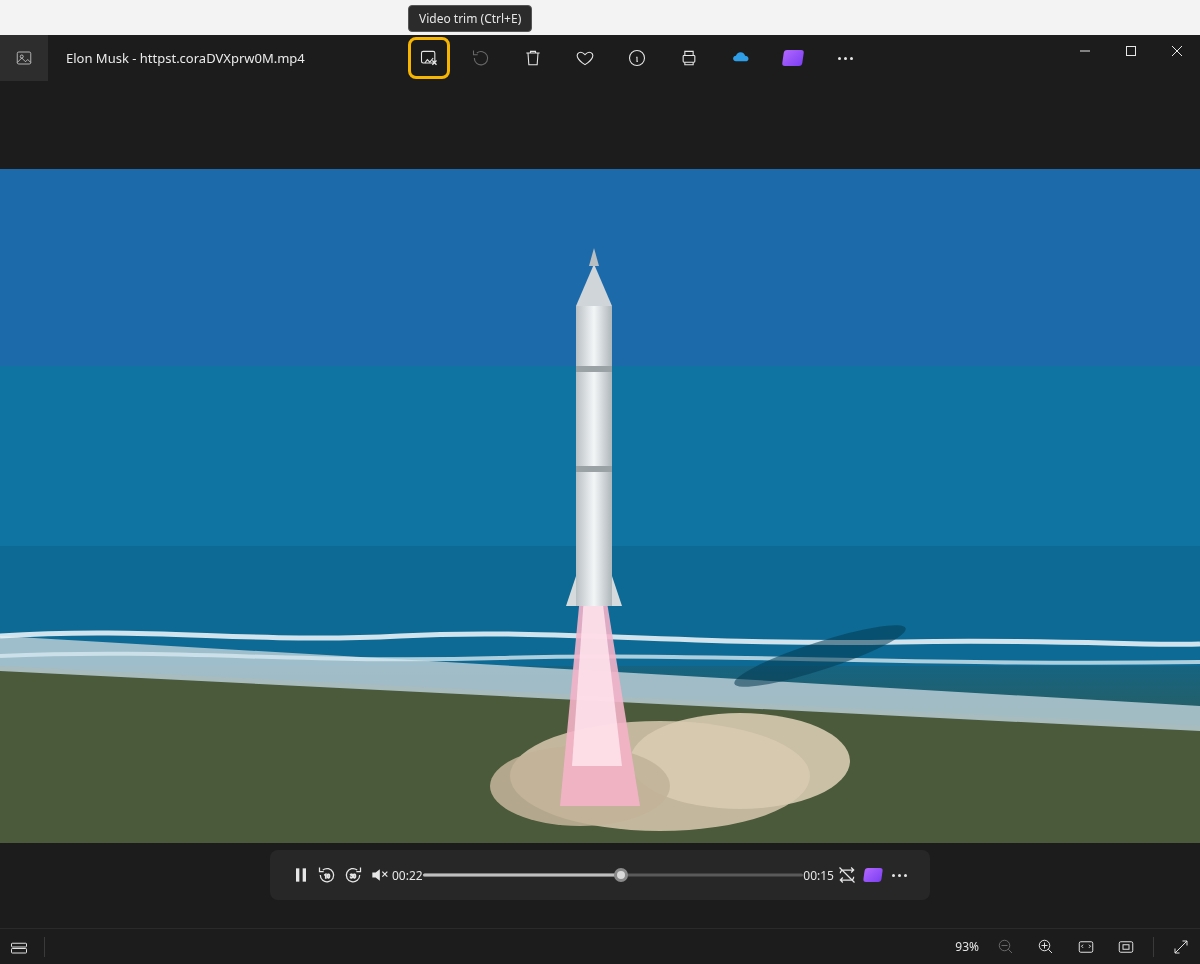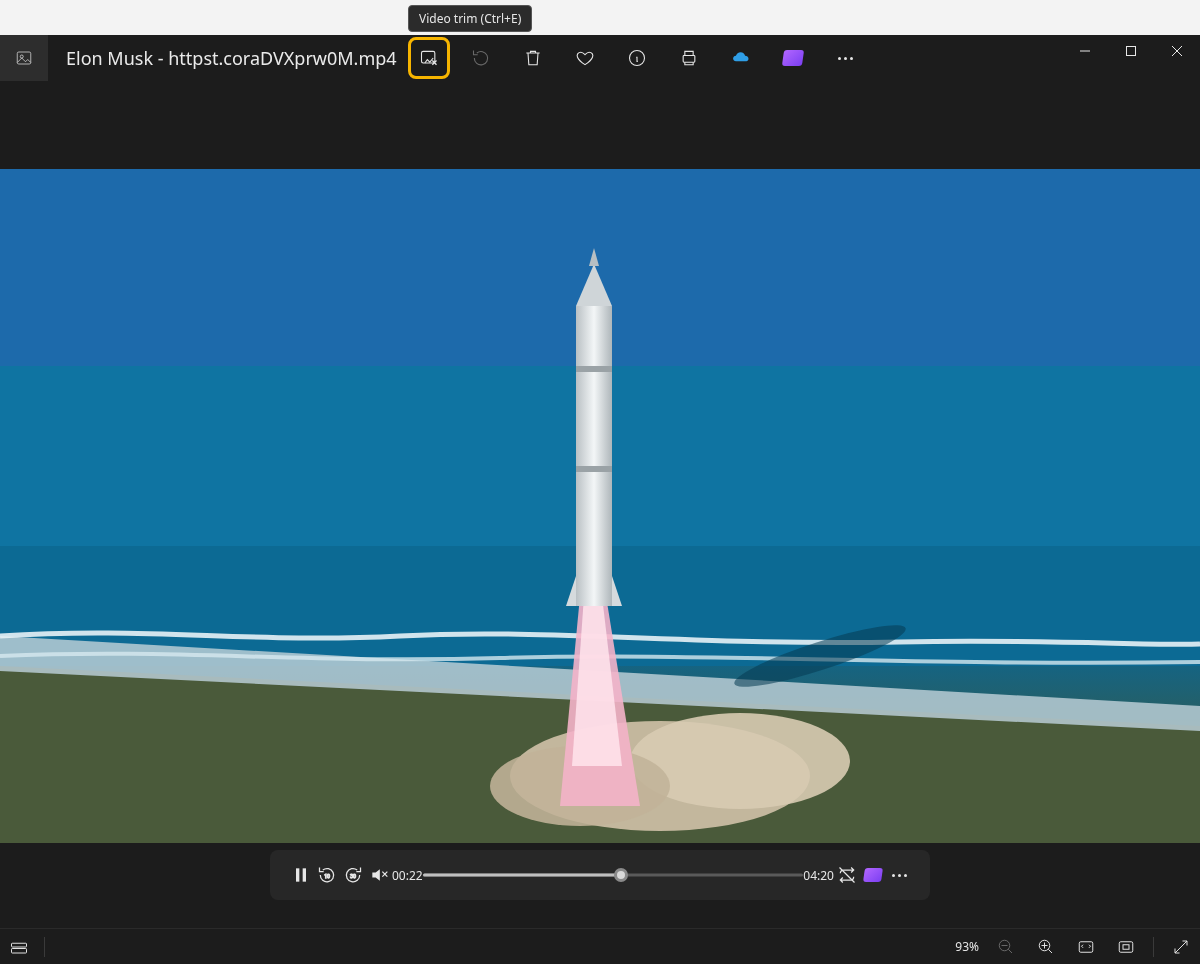--- a/index.html
+++ b/index.html
@@ -11,21 +11,21 @@
   
   .titlebar {
     height: 46px; display: flex; align-items: center; background: #1c1c1c;
     position: relative;
   }
   .app-icon-btn {
     width: 48px; height: 46px; display: flex; align-items: center; justify-content: center;
     background: #2d2d2d;
   }
   .app-icon-btn svg { width: 18px; height: 18px; stroke: #ddd; fill: none; }
-  .file-title { margin-left: 18px; font-size: 18px; color: #eaeaea; }
+  .file-title { margin-left: 18px; font-size: 13px; color: #eaeaea; }
   .top-tools {
     position: absolute; left: 410px; top: 0; height: 46px; display: flex; align-items: center; gap: 14px;
   }
   .tool-btn {
     width: 38px; height: 38px; display: flex; align-items: center; justify-content: center;
     border-radius: 6px; cursor: pointer;
   }
   .tool-btn svg { width: 20px; height: 20px; stroke: #e6e6e6; fill: none; stroke-width: 1.3; }
   .tool-btn.selected { outline: 3px solid #f7b500; outline-offset: -1px; }
   .tool-btn.dim svg { stroke: #6a6a6a; }
@@ -241,21 +241,21 @@
             <path d="M4 9v6h4l5 4V5L8 9H4z" class="fill" fill="#e6e6e6"></path>
             <path d="M16 8l6 6M22 8l-6 6"></path>
           </svg>
       </div>
       <span class="time">00:22</span>
       <div class="seek">
         <div class="seek-track"></div>
         <div class="seek-fill"></div>
         <div class="seek-thumb"></div>
       </div>
-      <span class="time">04:20</span>
+      <span class="time">00:15</span>
       <div class="pb-btn">
         <svg viewBox="0 0 24 24">
             <path d="M17 3l3 3-3 3M7 21l-3-3 3-3M20 6H8a4 4 0 0 0-4 4M4 18h12a4 4 0 0 0 4-4"></path>
             <path d="M3 3l18 18"></path>
           </svg>
       </div>
       <div class="pb-btn">
         <div class="clipchamp-sm"></div>
       </div>
       <div class="pb-btn">

